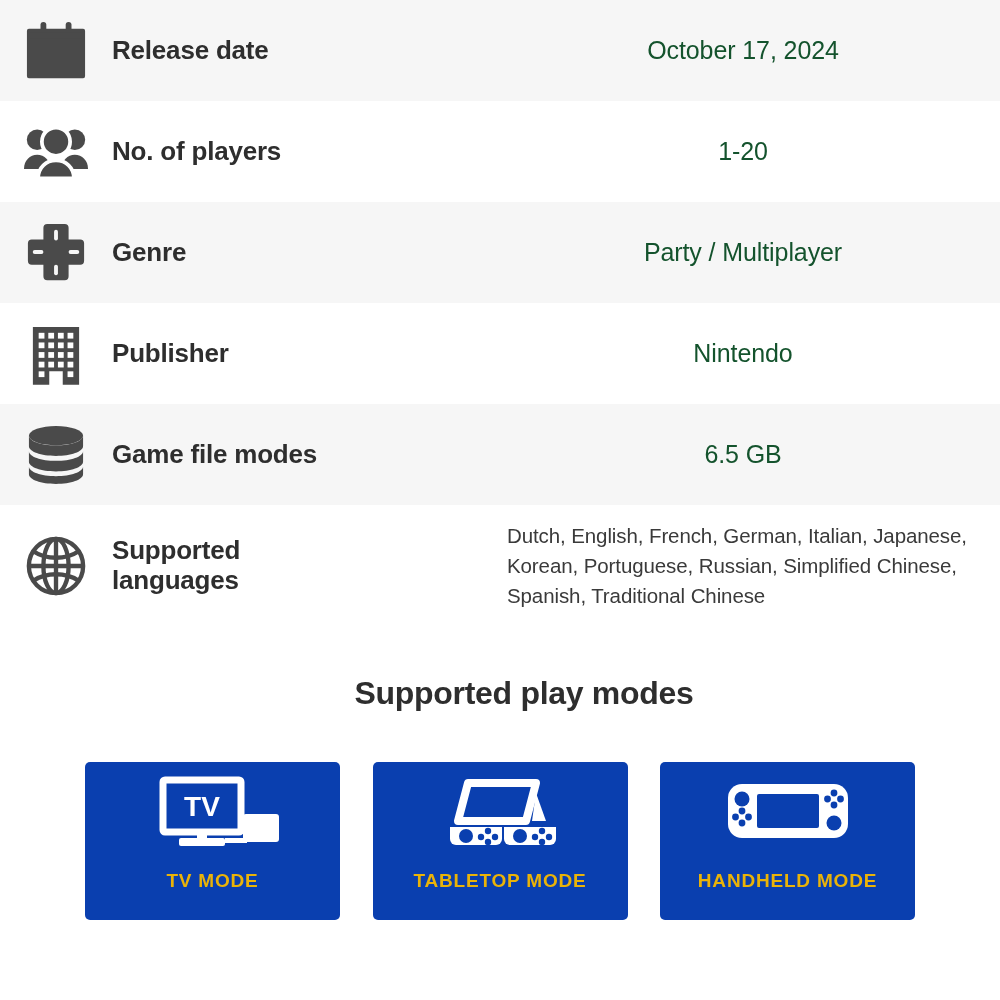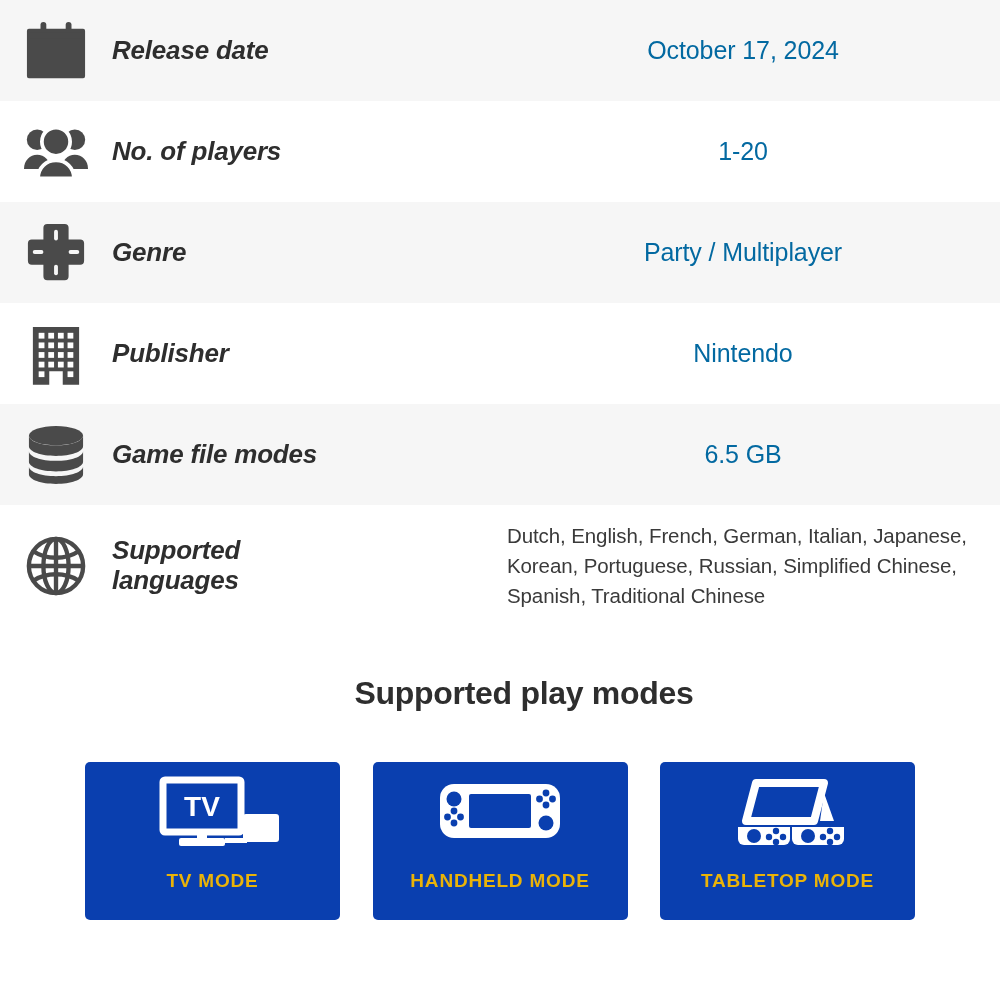--- a/index.html
+++ b/index.html
@@ -43,21 +43,20 @@
     height: 122px;
     align-items: center;
   }
   .row-left {
     display: flex;
     align-items: center;
     width: 500px;
     flex: 0 0 500px;
     padding-left: 22px;
     box-sizing: border-box;
-    font-style: italic;
   }
   .row-icon {
     width: 68px;
     flex: 0 0 68px;
     height: 68px;
     display: flex;
     align-items: center;
     justify-content: center;
     color: #4a4a4a;
   }
@@ -75,21 +74,21 @@
   .row-right {
     flex: 1 1 auto;
     display: flex;
     align-items: center;
     justify-content: center;
     padding-right: 14px;
     box-sizing: border-box;
   }
   .row-value {
     font-size: 25px;
-    color: #0369a1;
+    color: #14532d;
     font-weight: 400;
     text-align: center;
     letter-spacing: -0.1px;
   }
   .row-right.langs {
     justify-content: flex-start;
     padding-left: 7px;
     padding-right: 0;
   }
   .row-value.langs-text {
@@ -298,20 +297,42 @@
             <rect x="32" y="62" width="46" height="8" rx="2" fill="#ffffff"></rect>
             <rect x="78" y="62" width="22" height="5" fill="#ffffff"></rect>
             <rect x="96" y="38" width="36" height="28" rx="3" fill="#ffffff"></rect>
           </svg>
         </span>
         <span class="mode-label">TV MODE</span>
       </div>
 
       <div class="mode-card">
         <span class="mode-icon">
+          <svg width="120" height="72" viewBox="0 0 120 72" aria-hidden="true">
+            <path d="M28 8h68l-10 38H18z" fill="none" stroke="#ffffff" stroke-width="8" stroke-linejoin="round"></path>
+            <path d="M96 18l10 28h-14z" fill="#ffffff"></path>
+            <path d="M10 52h52v12a6 6 0 0 1-6 6H16a6 6 0 0 1-6-6z" fill="#ffffff"></path>
+            <circle cx="26" cy="61" r="7" fill="#0a3faf"></circle>
+            <circle cx="48" cy="56" r="3.2" fill="#0a3faf"></circle>
+            <circle cx="55" cy="62" r="3.2" fill="#0a3faf"></circle>
+            <circle cx="48" cy="67" r="3.2" fill="#0a3faf"></circle>
+            <circle cx="41" cy="62" r="3.2" fill="#0a3faf"></circle>
+            <path d="M64 52h52v12a6 6 0 0 1-6 6H70a6 6 0 0 1-6-6z" fill="#ffffff"></path>
+            <circle cx="80" cy="61" r="7" fill="#0a3faf"></circle>
+            <circle cx="102" cy="56" r="3.2" fill="#0a3faf"></circle>
+            <circle cx="109" cy="62" r="3.2" fill="#0a3faf"></circle>
+            <circle cx="102" cy="67" r="3.2" fill="#0a3faf"></circle>
+            <circle cx="95" cy="62" r="3.2" fill="#0a3faf"></circle>
+          </svg>
+        </span>
+        <span class="mode-label">TABLETOP MODE</span>
+      </div>
+
+      <div class="mode-card">
+        <span class="mode-icon">
           <svg width="128" height="62" viewBox="0 0 128 62" aria-hidden="true">
             <rect x="4" y="4" width="120" height="54" rx="14" fill="#ffffff"></rect>
             <rect x="33" y="14" width="62" height="34" rx="2" fill="#0a3faf"></rect>
             <circle cx="18" cy="19" r="7.5" fill="#0a3faf"></circle>
             <circle cx="110" cy="43" r="7.5" fill="#0a3faf"></circle>
             <g fill="#0a3faf">
               <circle cx="18" cy="43" r="3.4"></circle>
               <circle cx="11.5" cy="37" r="3.4"></circle>
               <circle cx="24.5" cy="37" r="3.4"></circle>
               <circle cx="18" cy="31" r="3.4"></circle>
@@ -320,38 +341,16 @@
               <circle cx="110" cy="25" r="3.4"></circle>
               <circle cx="103.5" cy="19" r="3.4"></circle>
               <circle cx="116.5" cy="19" r="3.4"></circle>
               <circle cx="110" cy="13" r="3.4"></circle>
             </g>
           </svg>
         </span>
         <span class="mode-label">HANDHELD MODE</span>
       </div>
 
-      <div class="mode-card">
-        <span class="mode-icon">
-          <svg width="120" height="72" viewBox="0 0 120 72" aria-hidden="true">
-            <path d="M28 8h68l-10 38H18z" fill="none" stroke="#ffffff" stroke-width="8" stroke-linejoin="round"></path>
-            <path d="M96 18l10 28h-14z" fill="#ffffff"></path>
-            <path d="M10 52h52v12a6 6 0 0 1-6 6H16a6 6 0 0 1-6-6z" fill="#ffffff"></path>
-            <circle cx="26" cy="61" r="7" fill="#0a3faf"></circle>
-            <circle cx="48" cy="56" r="3.2" fill="#0a3faf"></circle>
-            <circle cx="55" cy="62" r="3.2" fill="#0a3faf"></circle>
-            <circle cx="48" cy="67" r="3.2" fill="#0a3faf"></circle>
-            <circle cx="41" cy="62" r="3.2" fill="#0a3faf"></circle>
-            <path d="M64 52h52v12a6 6 0 0 1-6 6H70a6 6 0 0 1-6-6z" fill="#ffffff"></path>
-            <circle cx="80" cy="61" r="7" fill="#0a3faf"></circle>
-            <circle cx="102" cy="56" r="3.2" fill="#0a3faf"></circle>
-            <circle cx="109" cy="62" r="3.2" fill="#0a3faf"></circle>
-            <circle cx="102" cy="67" r="3.2" fill="#0a3faf"></circle>
-            <circle cx="95" cy="62" r="3.2" fill="#0a3faf"></circle>
-          </svg>
-        </span>
-        <span class="mode-label">TABLETOP MODE</span>
-      </div>
-
     </div>
   </div>
 
 </div>
 
 </body></html>

